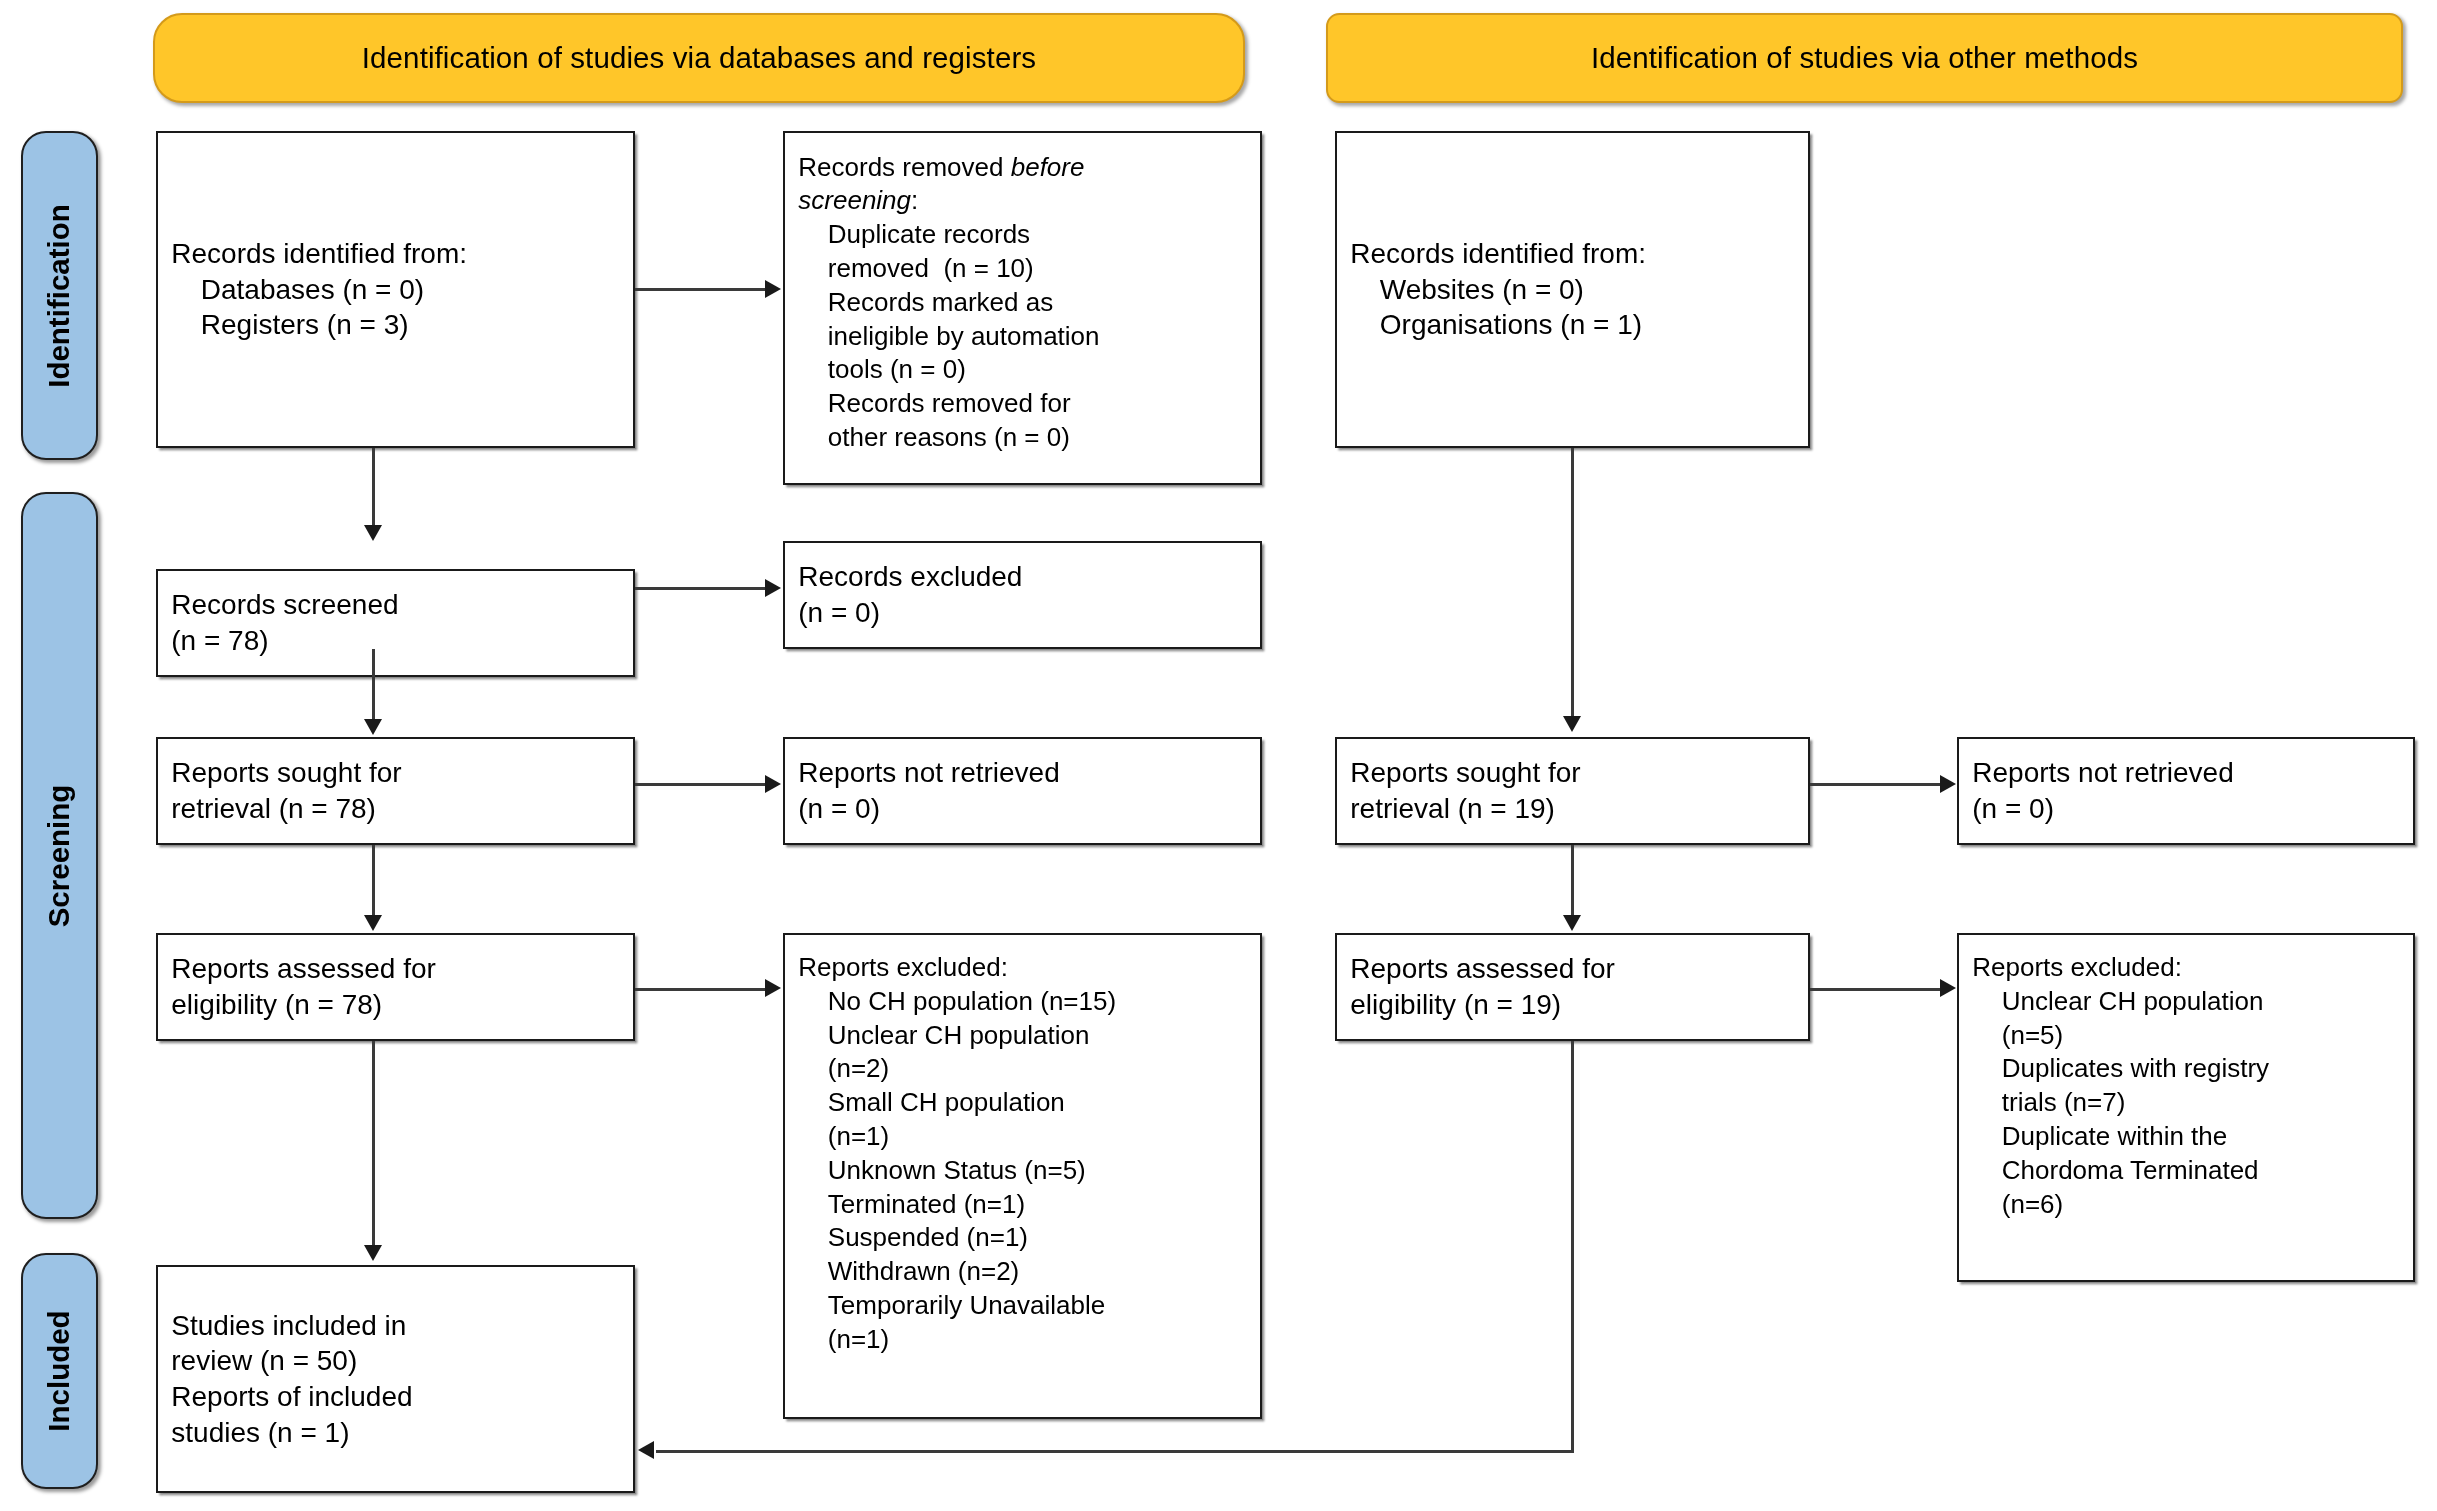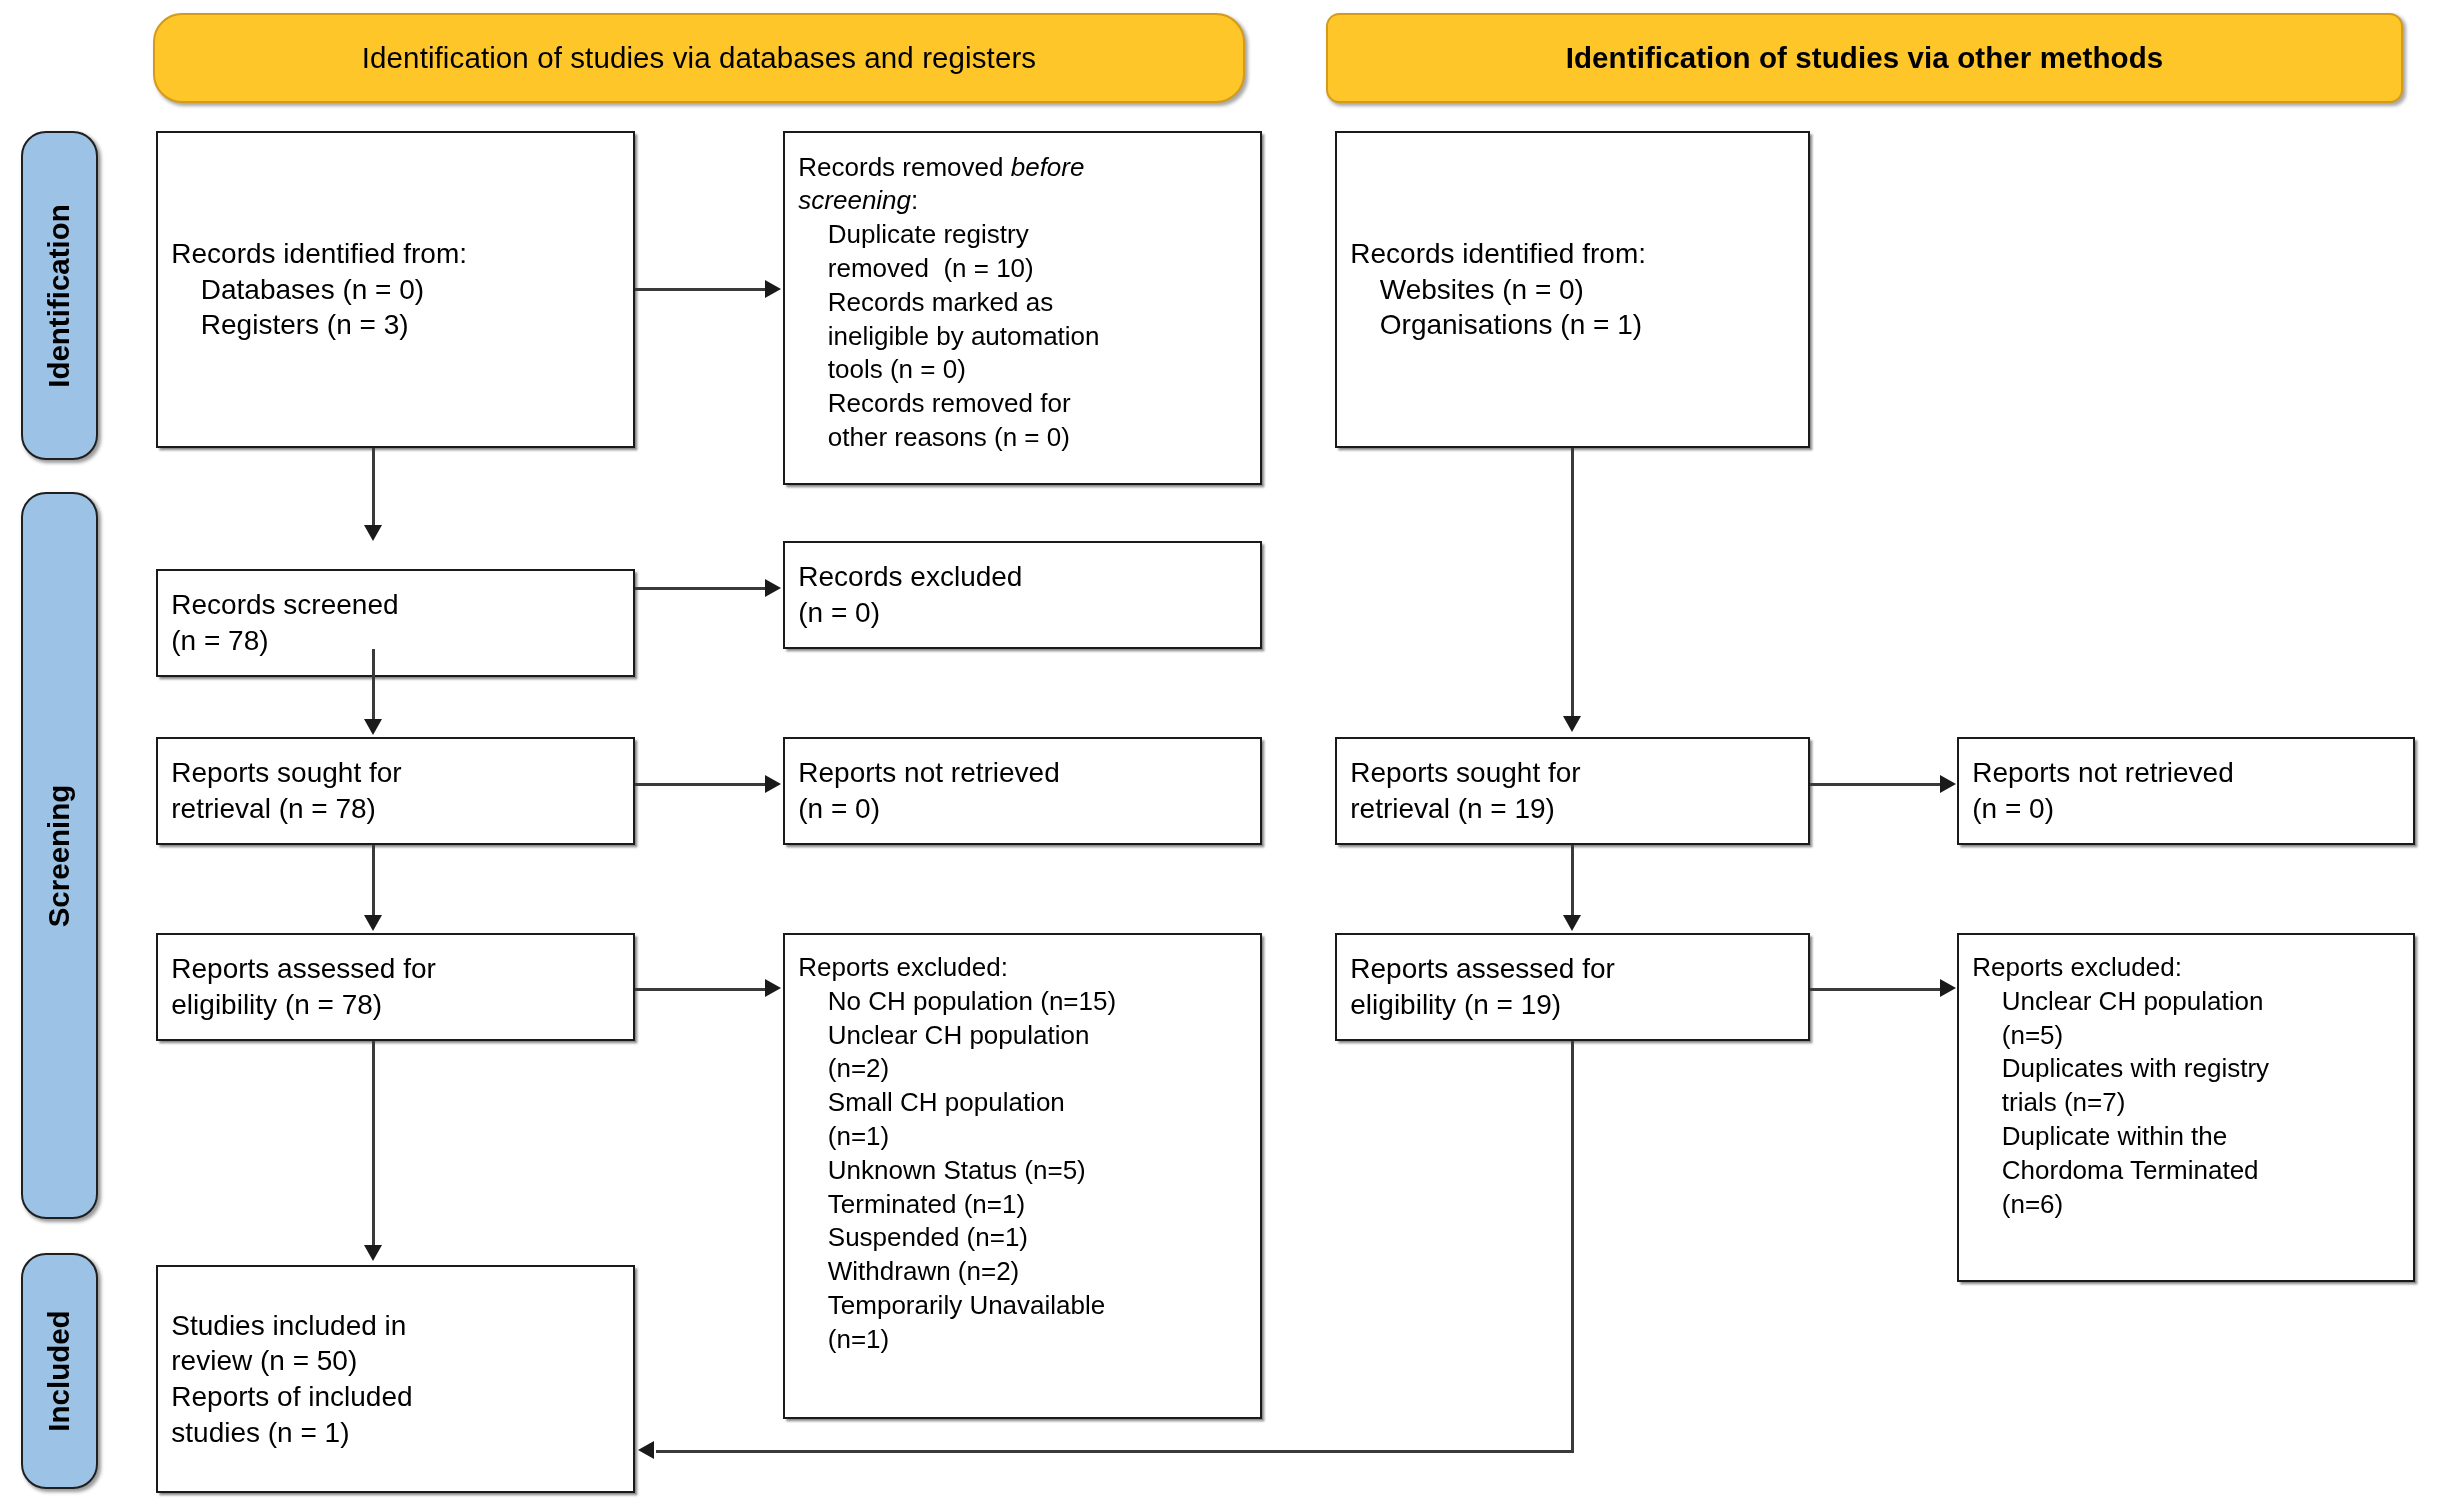--- a/index.html
+++ b/index.html
@@ -107,21 +107,21 @@
 </style>
 </head>
 <body>
 
 <div id="stage">
 
   <div class="banner" style="left:153px; top:13.3px; width:1092px; height:90px;border-radius:29px;">
     <span>Identification of studies via databases and registers</span>
   </div>
 
-  <div class="banner" style="left:1326px; top:13.3px; width:1077px; height:90px;font-weight:bold;">
+  <div class="banner" style="left:1326px; top:13.3px; width:1077px; height:90px;">
     <span>Identification of studies via other methods</span>
   </div>
 
   <div class="stage-label" style="left:20.6px; top:131px; width:77px; height:329px;">
     <span>Identification</span>
   </div>
 
   <div class="stage-label" style="left:20.6px; top:492px; width:77px; height:727px;">
     <span>Screening</span>
   </div>
@@ -132,21 +132,21 @@
 
   <div class="box" style="left:156px; top:131px; width:479px; height:317px;">
     <div class="line">Records identified from:</div>
     <div class="line hang">Databases (n = 0)</div>
     <div class="line hang">Registers (n = 3)</div>
   </div>
 
   <div class="box top-aligned" style="left:783px; top:131px; width:479px; height:354px; font-size:26px; line-height:1.3; padding-top:17.7px;">
     <div class="line"><span>Records removed </span><span class="ital">before</span></div>
     <div class="line"><span class="ital">screening</span><span>:</span></div>
-    <div class="line hang">Duplicate registry</div>
+    <div class="line hang">Duplicate records</div>
     <div class="line hang">removed  (n = 10)</div>
     <div class="line hang">Records marked as</div>
     <div class="line hang">ineligible by automation</div>
     <div class="line hang">tools (n = 0)</div>
     <div class="line hang">Records removed for</div>
     <div class="line hang">other reasons (n = 0)</div>
   </div>
 
   <div class="h-line" style="left:635px; top:288px; width:131px;"></div>
   <div class="arrow-right" style="left:765px; top:280px;"></div>

